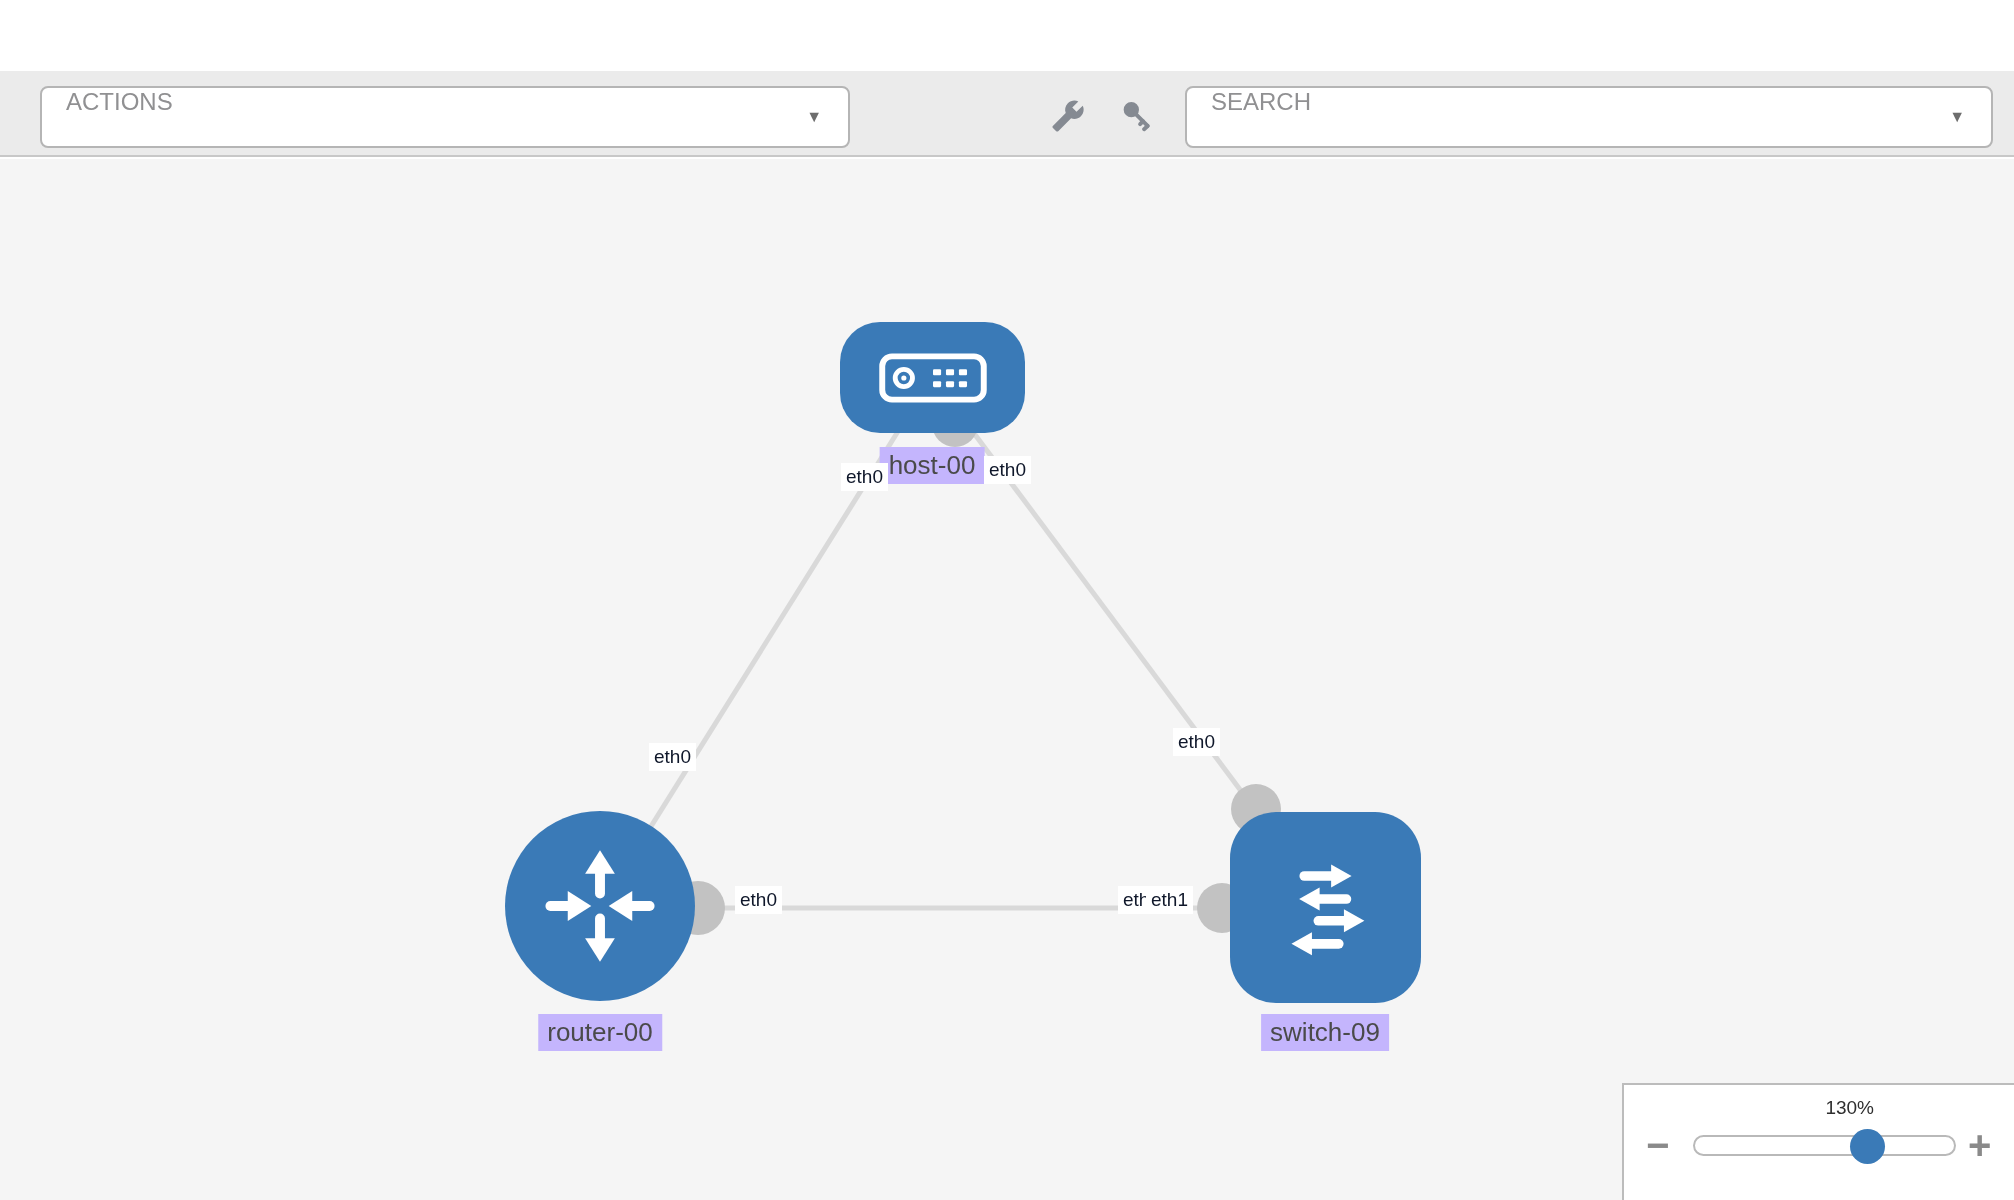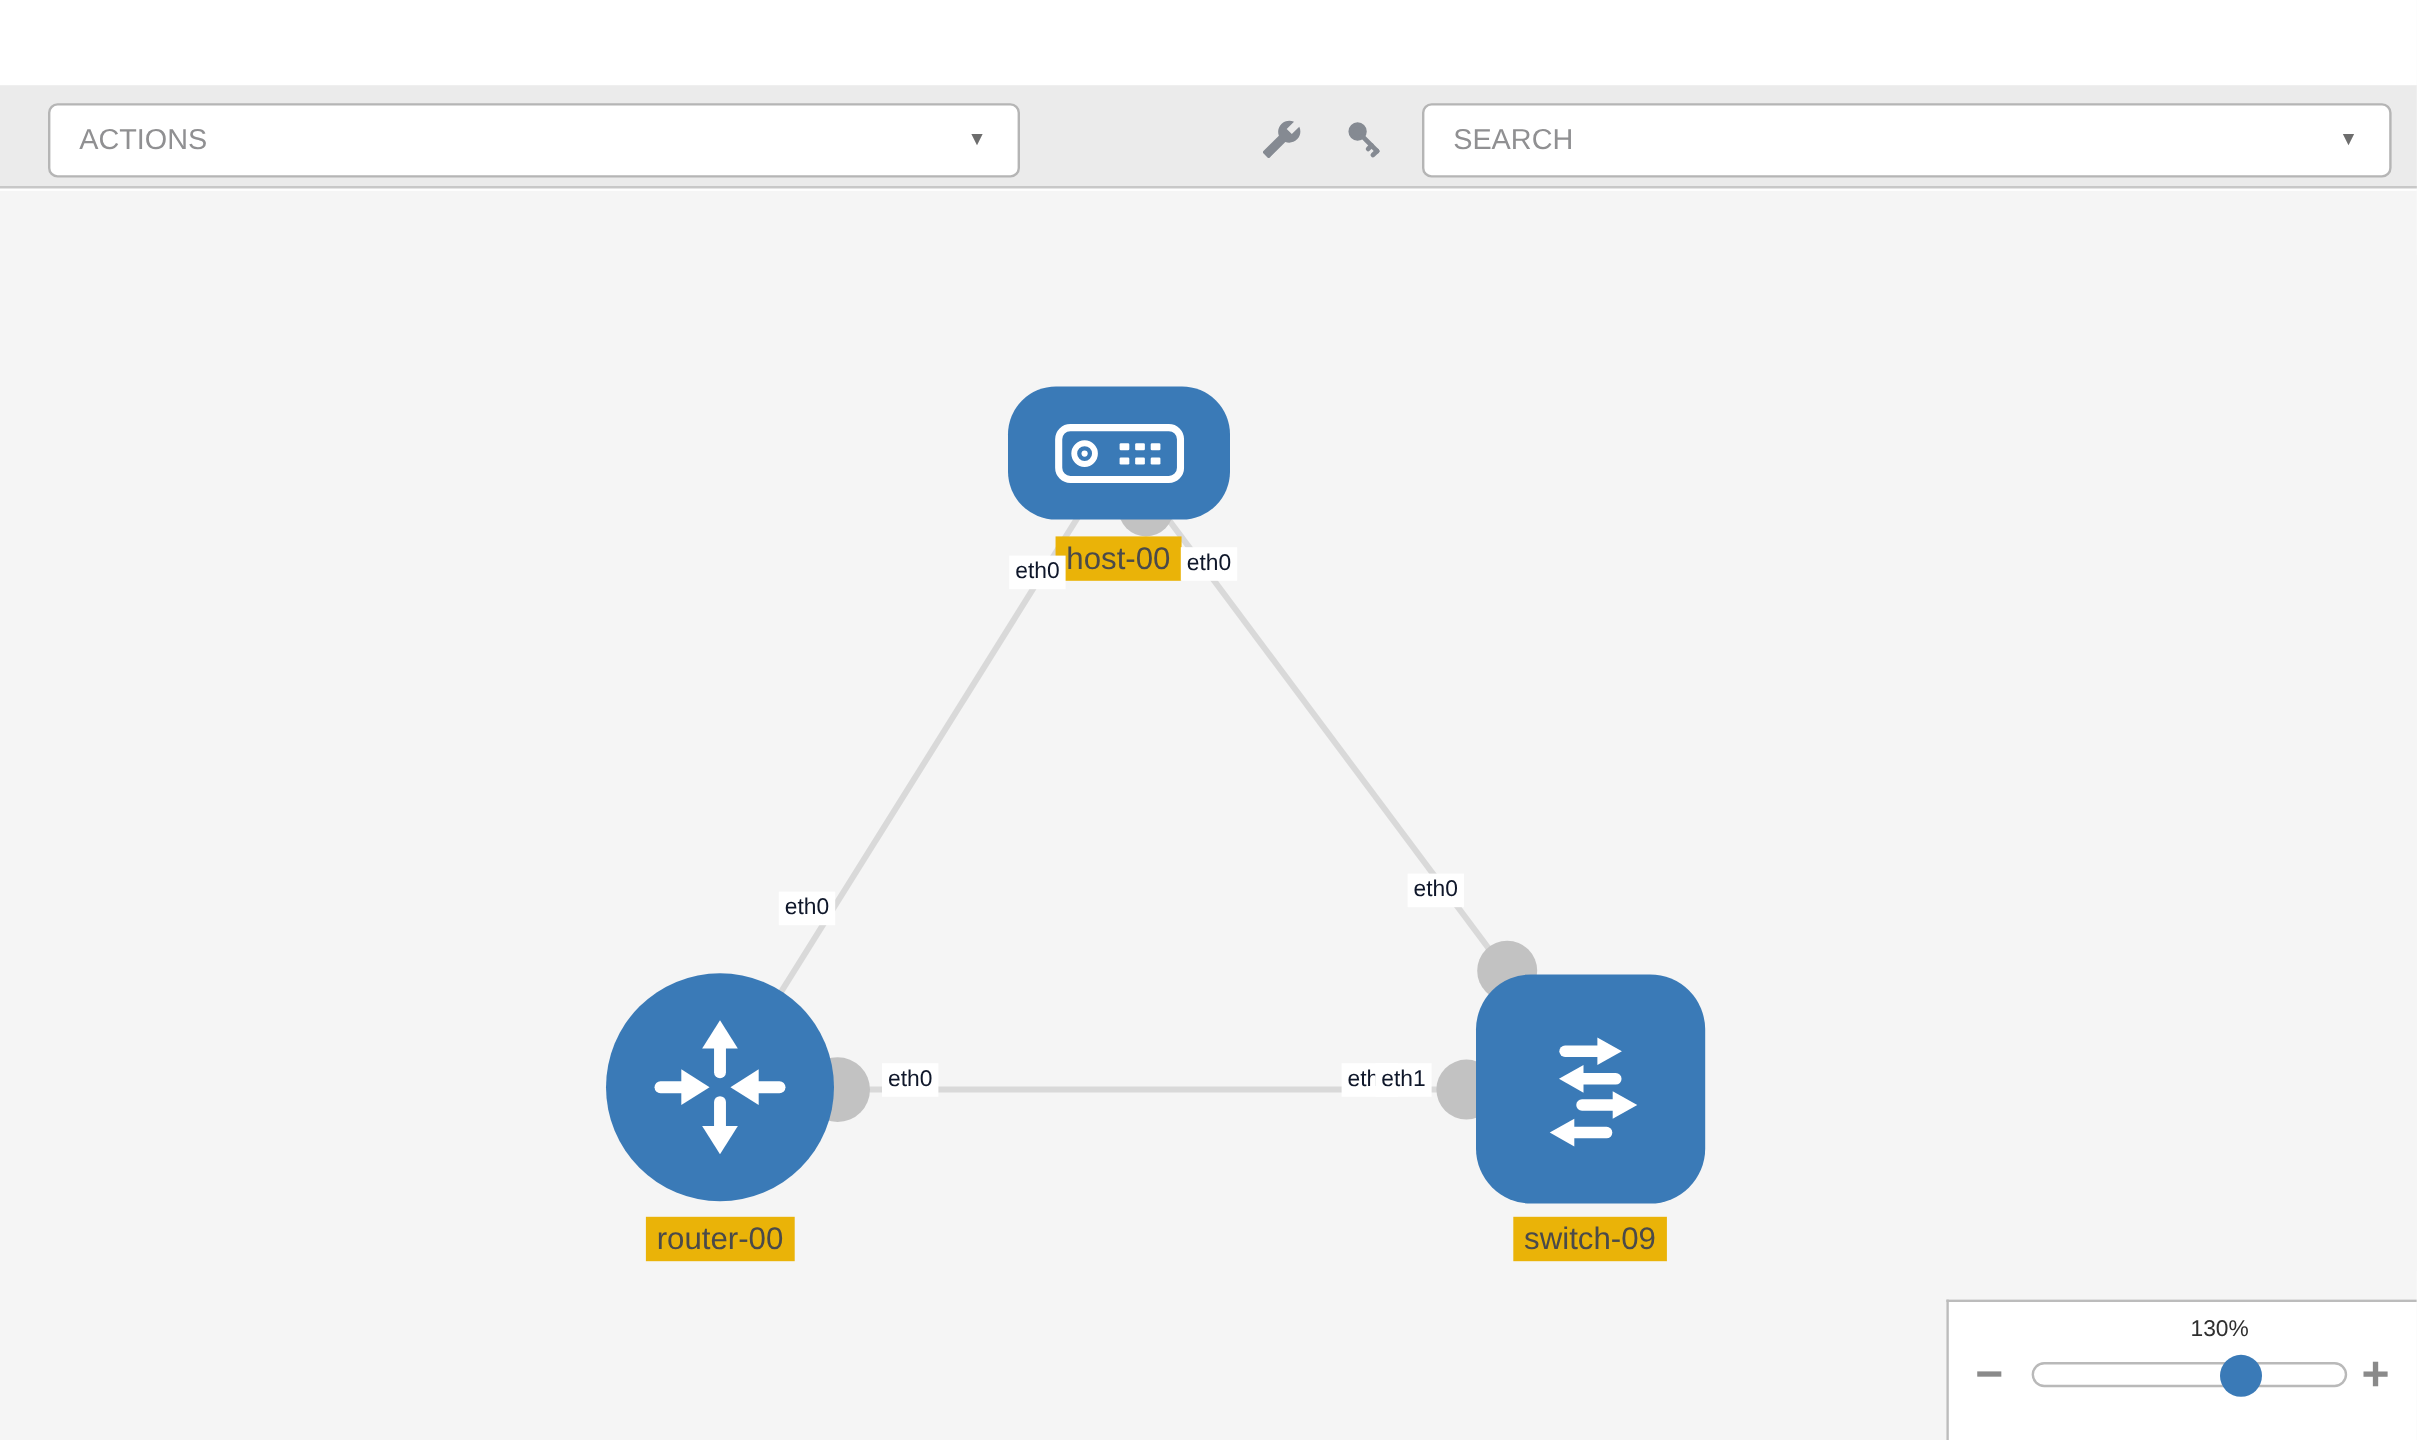--- a/index.html
+++ b/index.html
@@ -28,21 +28,21 @@
   .close-btn span { color:#ffffff; font-size:19px; font-weight:bold; line-height:1; }
 
   
   .toolbar {
     position:absolute; left:0; top:71px; width:2014px; height:86px;
     background:#ebebeb; border-bottom:2px solid #c8c8c8;
   }
   .select-box {
     position:absolute; top:15px; height:62px;
     background:#ffffff; border:2px solid #b5b5b5; border-radius:8px;
-    display:flex; align-items:center; padding:0 24px;
+    display:flex; align-items:flex-start; padding:0 24px;
     color:#909092; font-size:24px;
   }
   .select-box .caret { position:absolute; right:26px; top:50%; transform:translateY(-50%); font-size:16px; color:#6d6d6d; }
   .actions-box { left:40px; width:810px; }
   .search-box  { left:1185px; width:808px; }
   .tool-icon { position:absolute; top:28px; width:34px; height:34px; cursor:pointer; }
   .tool-icon svg { width:100%; height:100%; fill:#858a92; stroke:#858a92; }
   .wrench { left:1051px; }
   .key    { left:1120px; }
 
@@ -56,21 +56,21 @@
   .node { position:absolute; display:flex; align-items:center; justify-content:center; background:#3a7ab7; cursor:pointer; }
   .node-host   { left:840px; top:163px; width:185px; height:111px; border-radius:40px; }
   .node-router { left:505px; top:652px; width:190px; height:190px; border-radius:50%; }
   .node-switch { left:1230px; top:653px; width:191px; height:191px; border-radius:46px; }
 
   .chip {
     position:absolute; background:#ffffff; color:#0f172a;
     font-size:19px; line-height:1.25; padding:2px 5px; white-space:nowrap;
   }
   .node-label {
-    position:absolute; background:#eab308; color:#4a4a4a;
+    position:absolute; background:#c4b5fd; color:#4a4a4a;
     font-size:26px; line-height:1.25; padding:2px 9px; white-space:nowrap;
     transform:translateX(-50%);
   }
 
   
   .zoom-panel {
     position:absolute; left:1622px; top:924px; width:392px; height:117px;
     background:#ffffff; border-top:2px solid #bcbcbc; border-left:2px solid #bcbcbc;
   }
   .zoom-value { position:absolute; left:150px; top:12px; width:100px; text-align:right; font-size:19px; color:#2f2f2f; }

